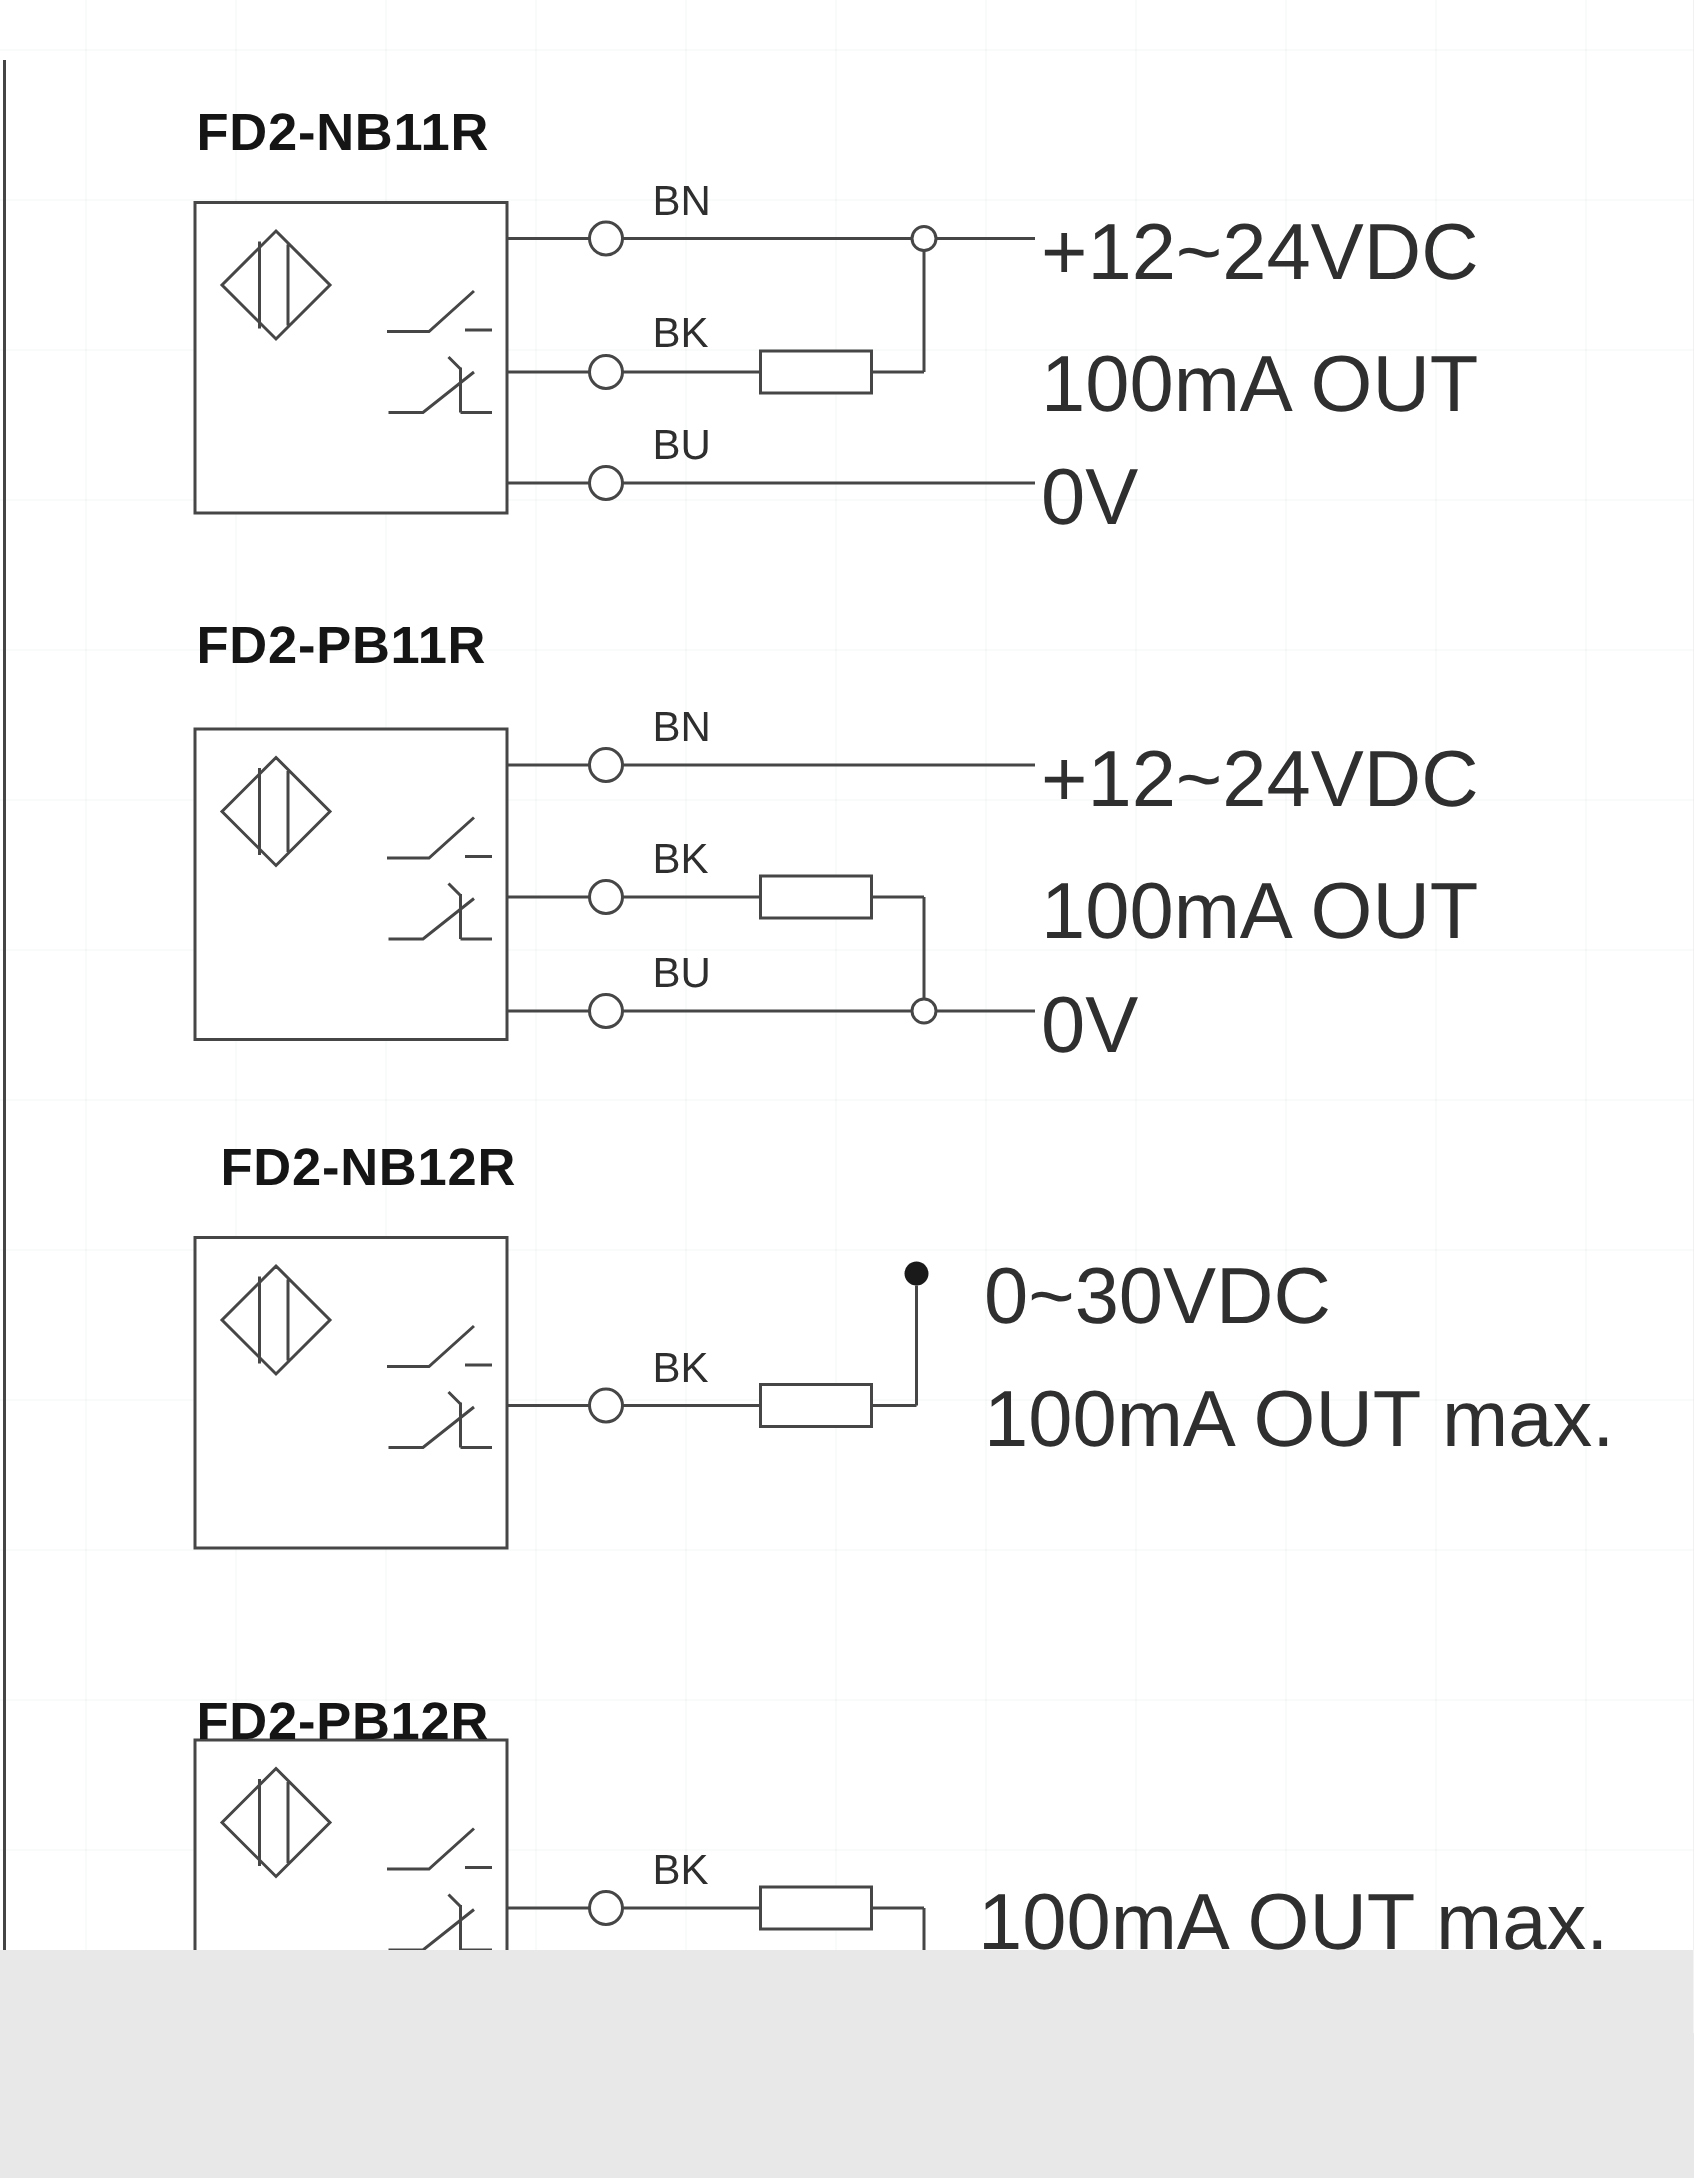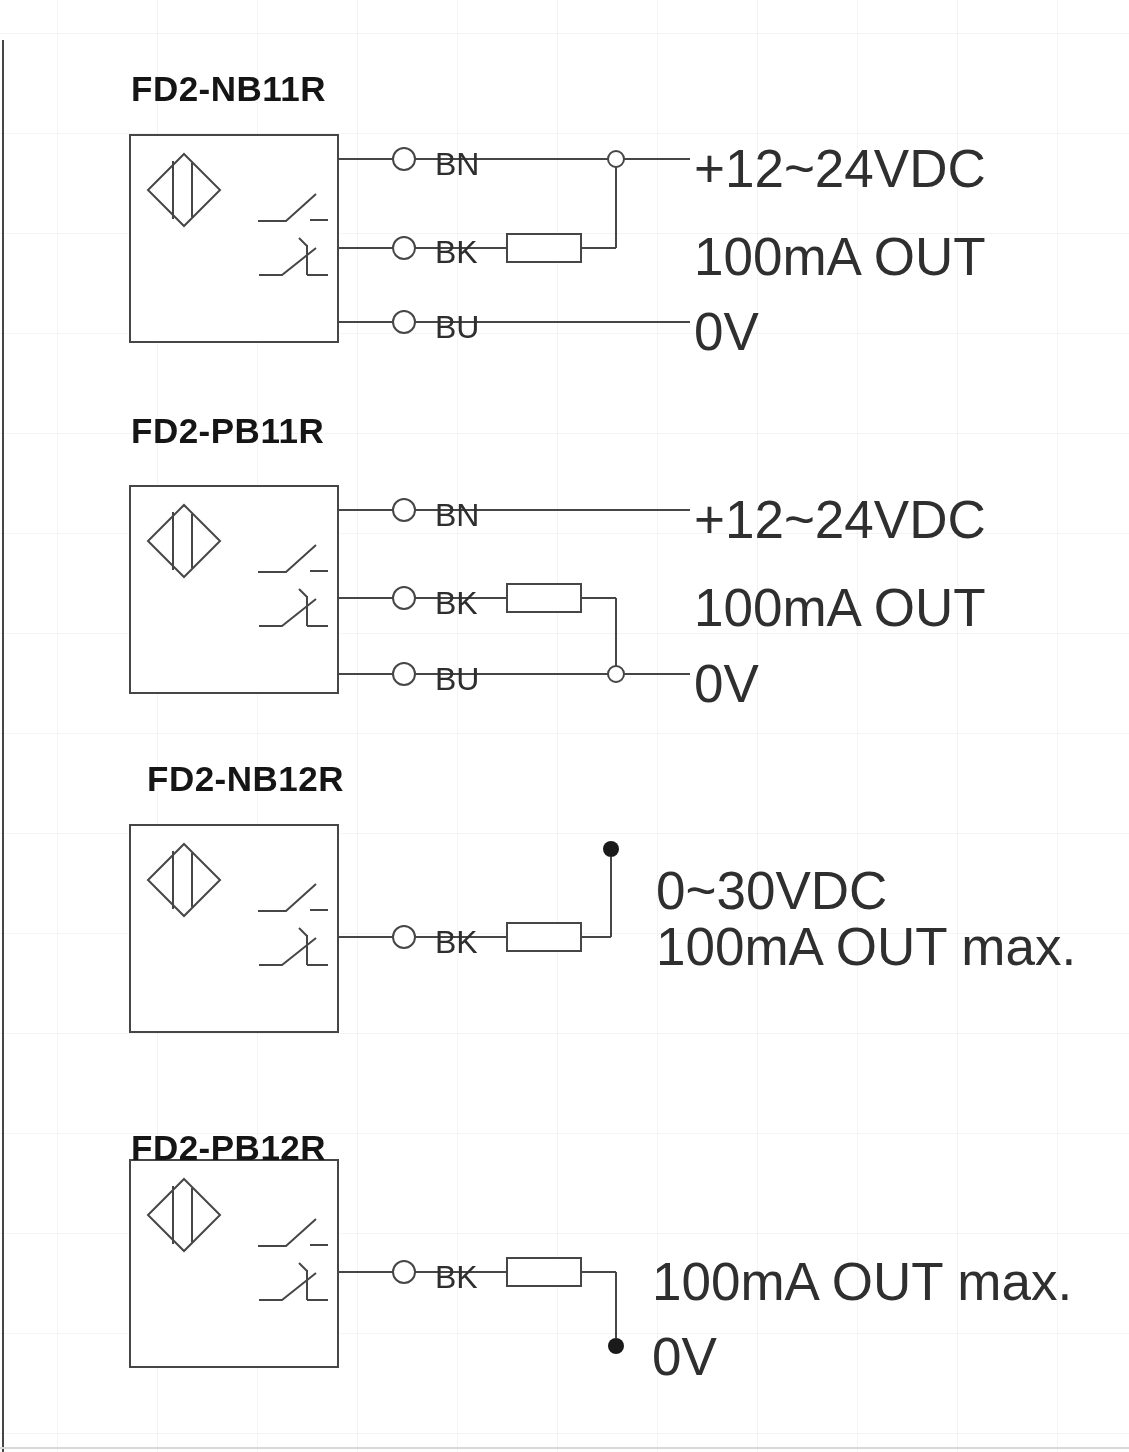--- a/index.html
+++ b/index.html
@@ -1,35 +1,35 @@
 <!DOCTYPE html>
 <html><head>
 <meta charset="utf-8">
 <style>
   html,body{margin:0;padding:0;background:#e8e8e8;}
   .page{
-    position:relative;width:1129px;height:1452px;margin:0 auto;
+    position:relative;width:1129px;height:1300px;margin:0 auto;
     background-color:#ffffff;
     background-image:
       linear-gradient(to right, rgba(140,150,160,0.10) 1px, transparent 1px),
       linear-gradient(to bottom, rgba(140,150,160,0.10) 1px, transparent 1px);
     background-size:100px 100px;
     background-position:57px 33px;
     font-family:"Liberation Sans", sans-serif;
     overflow:hidden;
   }
   .edge-line{position:absolute;left:2px;top:40px;width:2px;height:1412px;background:#454545;}
   .bottom-rule{position:absolute;left:0;top:1447px;width:1129px;height:2px;background:#d8d8d8;}
   .linework{position:absolute;left:0;top:0;pointer-events:none;}
   .title{
     position:absolute;font-size:35px;font-weight:bold;color:#151515;
     line-height:1;white-space:nowrap;letter-spacing:0.5px;
   }
   .wire-label{
-    position:absolute;font-size:32px;color:#2e2e2e;line-height:1;white-space:nowrap;margin-top:28px;
+    position:absolute;font-size:28px;color:#2e2e2e;line-height:1;white-space:nowrap;
   }
   .terminal{
     position:absolute;font-size:53px;color:#2f2f2f;line-height:1;white-space:nowrap;
   }
 </style>
 </head>
 <body>
 
 <div class="page">
 
@@ -107,21 +107,21 @@
     <div class="wire-label" style="left:435px;top:559px">BK</div>
     <div class="wire-label" style="left:435px;top:635px">BU</div>
     <div class="terminal" style="left:694px;top:493px">+12~24VDC</div>
     <div class="terminal" style="left:694px;top:581px">100mA OUT</div>
     <div class="terminal" style="left:694px;top:657px">0V</div>
   </section>
 
   <section>
     <div class="title" style="left:147px;top:761px">FD2-NB12R</div>
     <div class="wire-label" style="left:435px;top:898px">BK</div>
-    <div class="terminal" style="left:656px;top:864px">0~30VDC</div>
+    <div class="terminal" style="left:656px;top:838px">0~30VDC</div>
     <div class="terminal" style="left:656px;top:920px">100mA OUT max.</div>
   </section>
 
   <section>
     <div class="title" style="left:131px;top:1130px">FD2-PB12R</div>
     <div class="wire-label" style="left:435px;top:1233px">BK</div>
     <div class="terminal" style="left:652px;top:1255px">100mA OUT max.</div>
     <div class="terminal" style="left:652px;top:1330px">0V</div>
   </section>
 

